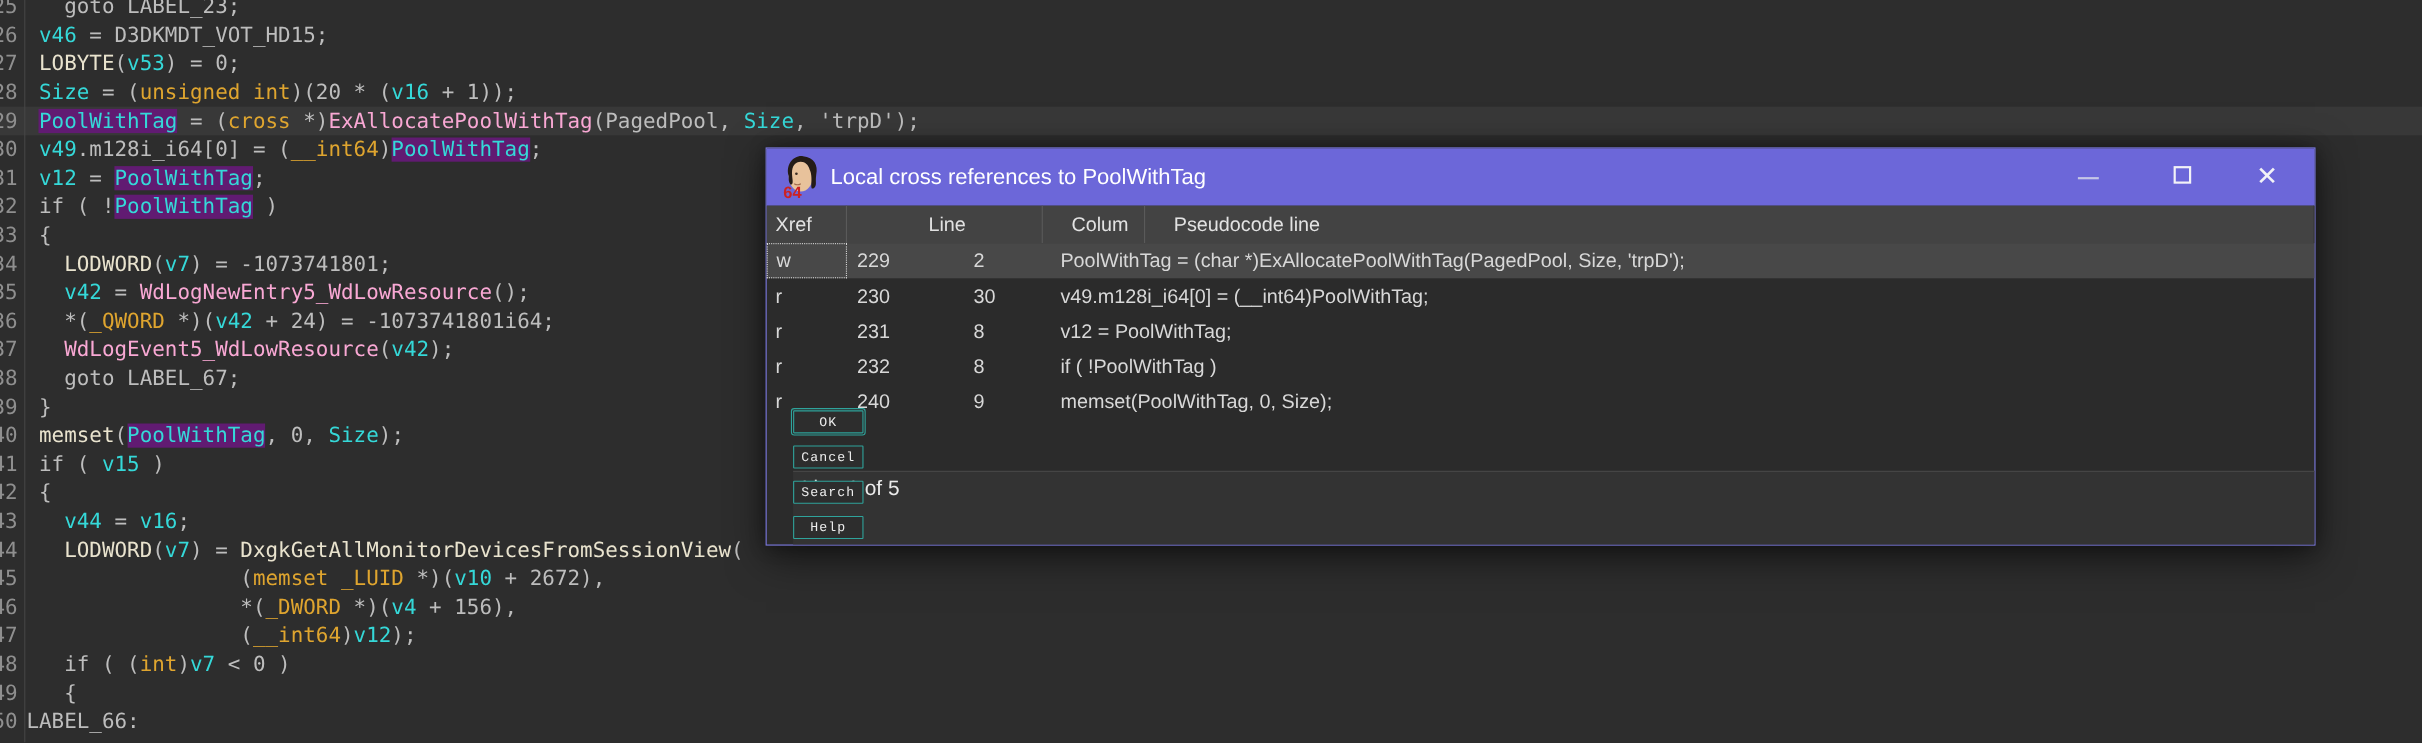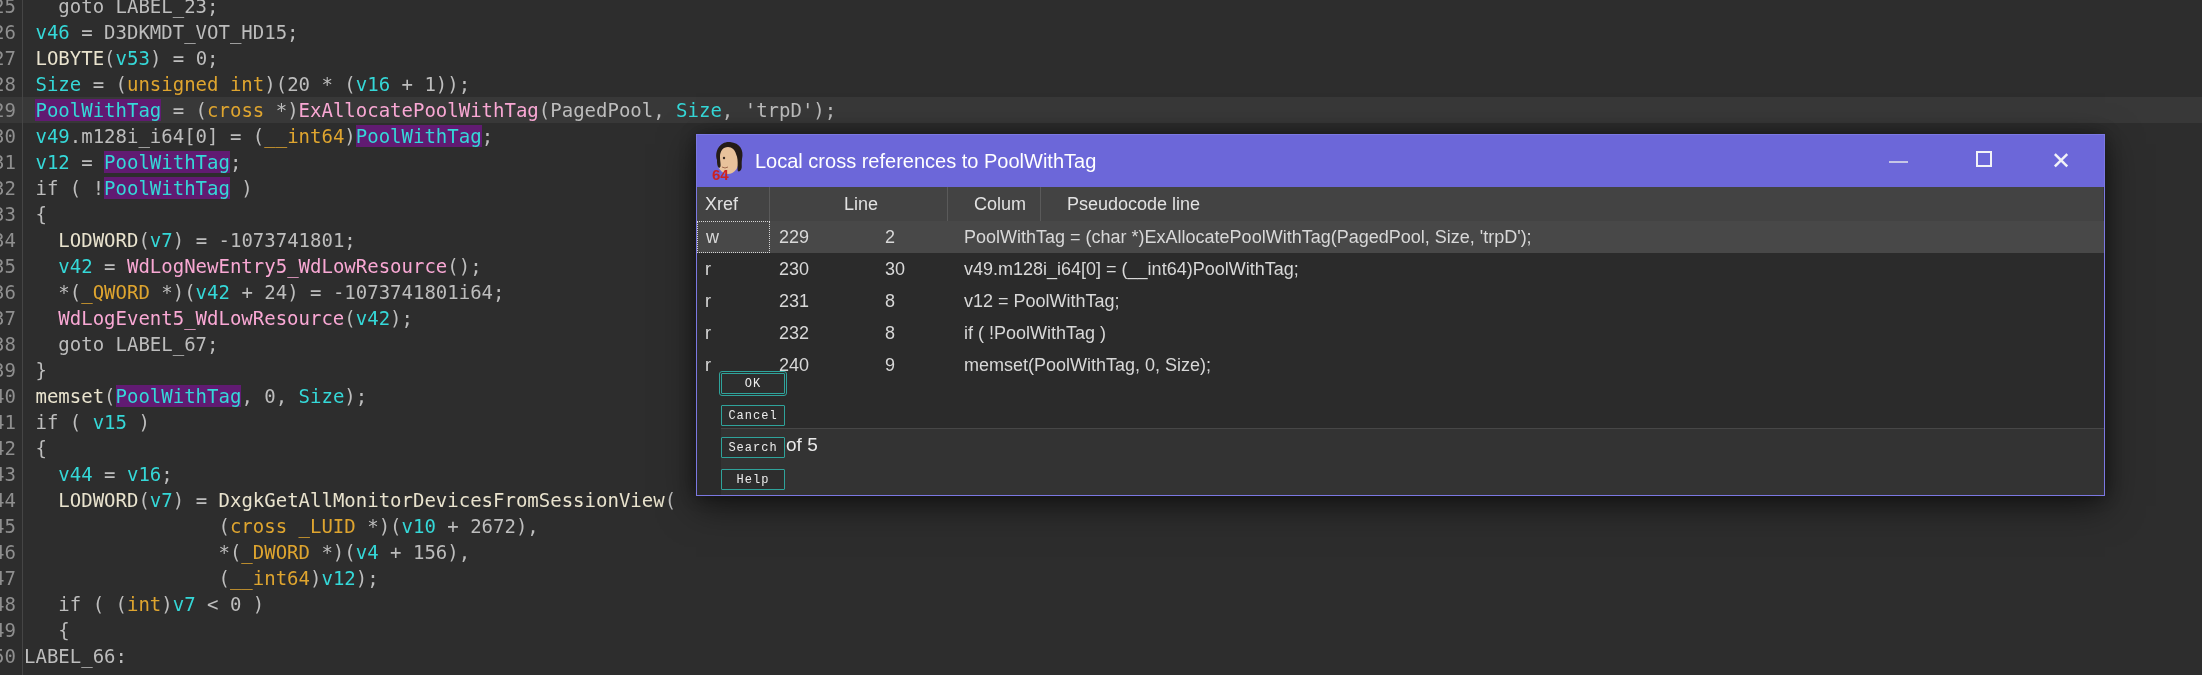--- a/index.html
+++ b/index.html
@@ -97,21 +97,21 @@
       <div class="cline"><span class="lnum">235</span><span class="ltxt"><span class="t-d">   </span><span class="t-v">v42</span><span class="t-d"> = </span><span class="t-f">WdLogNewEntry5_WdLowResource</span><span class="t-d">();</span></span></div>
       <div class="cline"><span class="lnum">236</span><span class="ltxt"><span class="t-d">   *(</span><span class="t-k">_QWORD</span><span class="t-d"> *)(</span><span class="t-v">v42</span><span class="t-d"> + 24) = -1073741801i64;</span></span></div>
       <div class="cline"><span class="lnum">237</span><span class="ltxt"><span class="t-d">   </span><span class="t-f">WdLogEvent5_WdLowResource</span><span class="t-d">(</span><span class="t-v">v42</span><span class="t-d">);</span></span></div>
       <div class="cline"><span class="lnum">238</span><span class="ltxt"><span class="t-d">   goto LABEL_67;</span></span></div>
       <div class="cline"><span class="lnum">239</span><span class="ltxt"><span class="t-d"> }</span></span></div>
       <div class="cline"><span class="lnum">240</span><span class="ltxt"><span class="t-d"> </span><span class="t-m">memset</span><span class="t-d">(</span><span class="t-hl">PoolWithTag</span><span class="t-d">, 0, </span><span class="t-v">Size</span><span class="t-d">);</span></span></div>
       <div class="cline"><span class="lnum">241</span><span class="ltxt"><span class="t-d"> if ( </span><span class="t-v">v15</span><span class="t-d"> )</span></span></div>
       <div class="cline"><span class="lnum">242</span><span class="ltxt"><span class="t-d"> {</span></span></div>
       <div class="cline"><span class="lnum">243</span><span class="ltxt"><span class="t-d">   </span><span class="t-v">v44</span><span class="t-d"> = </span><span class="t-v">v16</span><span class="t-d">;</span></span></div>
       <div class="cline"><span class="lnum">244</span><span class="ltxt"><span class="t-d">   </span><span class="t-m">LODWORD</span><span class="t-d">(</span><span class="t-v">v7</span><span class="t-d">) = </span><span class="t-m">DxgkGetAllMonitorDevicesFromSessionView</span><span class="t-d">(</span></span></div>
-      <div class="cline"><span class="lnum">245</span><span class="ltxt"><span class="t-d">                 (</span><span class="t-k">cross _LUID</span><span class="t-d"> *)(</span><span class="t-v">v10</span><span class="t-d"> + 2672),</span></span></div>
+      <div class="cline"><span class="lnum">245</span><span class="ltxt"><span class="t-d">                 (</span><span class="t-k">memset _LUID</span><span class="t-d"> *)(</span><span class="t-v">v10</span><span class="t-d"> + 2672),</span></span></div>
       <div class="cline"><span class="lnum">246</span><span class="ltxt"><span class="t-d">                 *(</span><span class="t-k">_DWORD</span><span class="t-d"> *)(</span><span class="t-v">v4</span><span class="t-d"> + 156),</span></span></div>
       <div class="cline"><span class="lnum">247</span><span class="ltxt"><span class="t-d">                 (</span><span class="t-k">__int64</span><span class="t-d">)</span><span class="t-v">v12</span><span class="t-d">);</span></span></div>
       <div class="cline"><span class="lnum">248</span><span class="ltxt"><span class="t-d">   if ( (</span><span class="t-k">int</span><span class="t-d">)</span><span class="t-v">v7</span><span class="t-d"> &lt; 0 )</span></span></div>
       <div class="cline"><span class="lnum">249</span><span class="ltxt"><span class="t-d">   {</span></span></div>
       <div class="cline"><span class="lnum">250</span><span class="ltxt"><span class="t-d">LABEL_66:</span></span></div>
     </div>
   <div class="gutter-sep"></div>
 </div>
 
 <div class="dialog">

